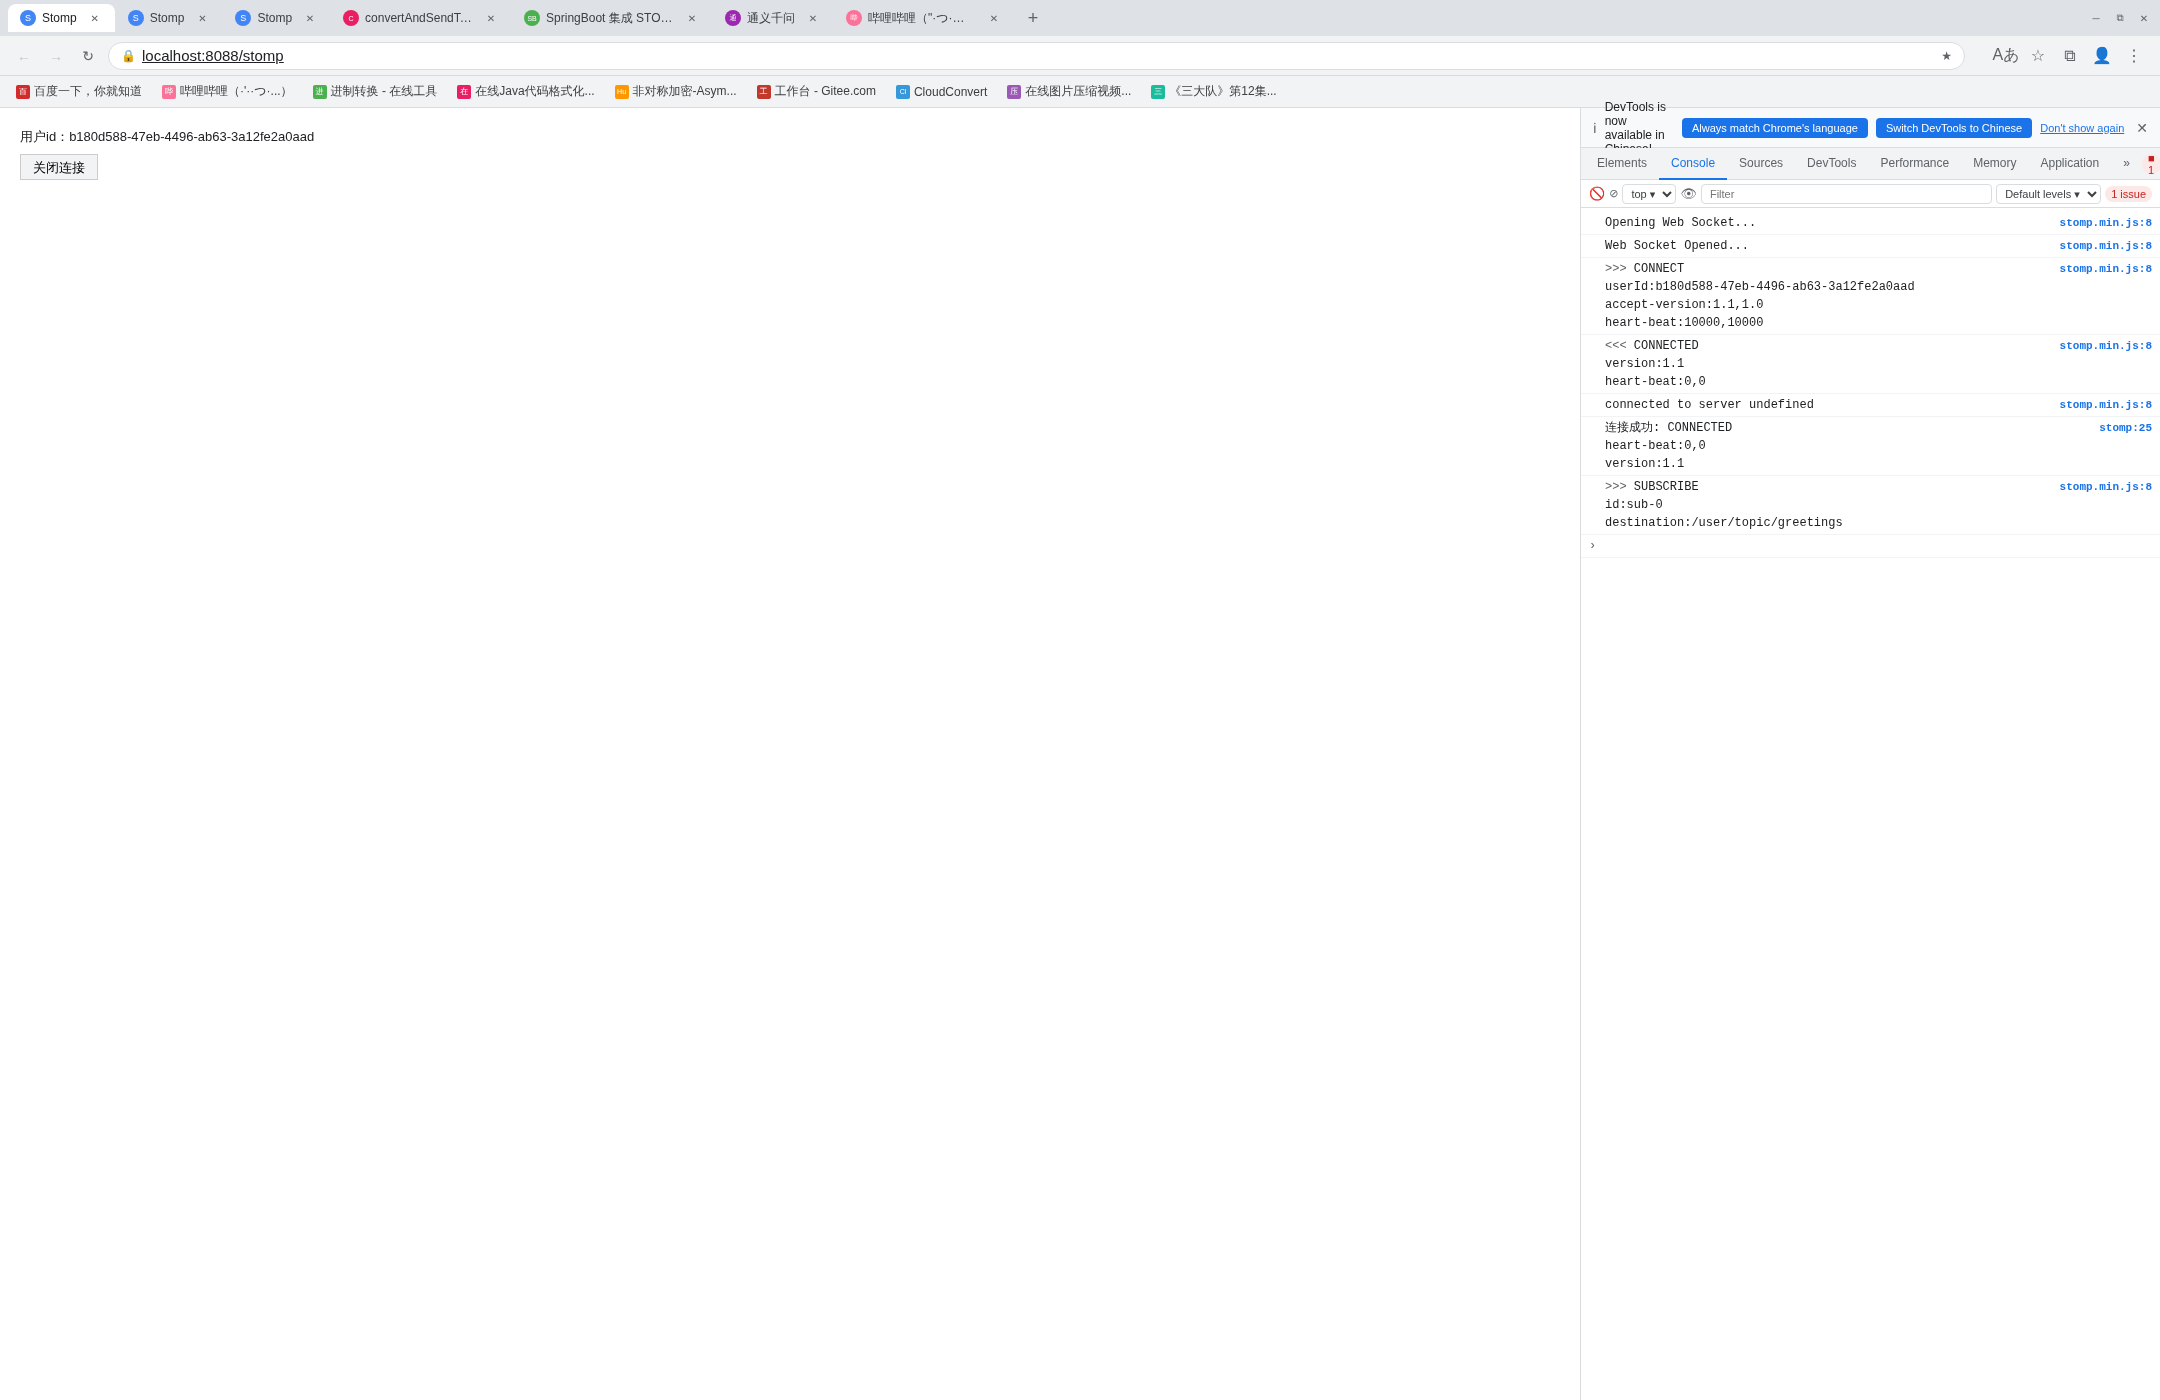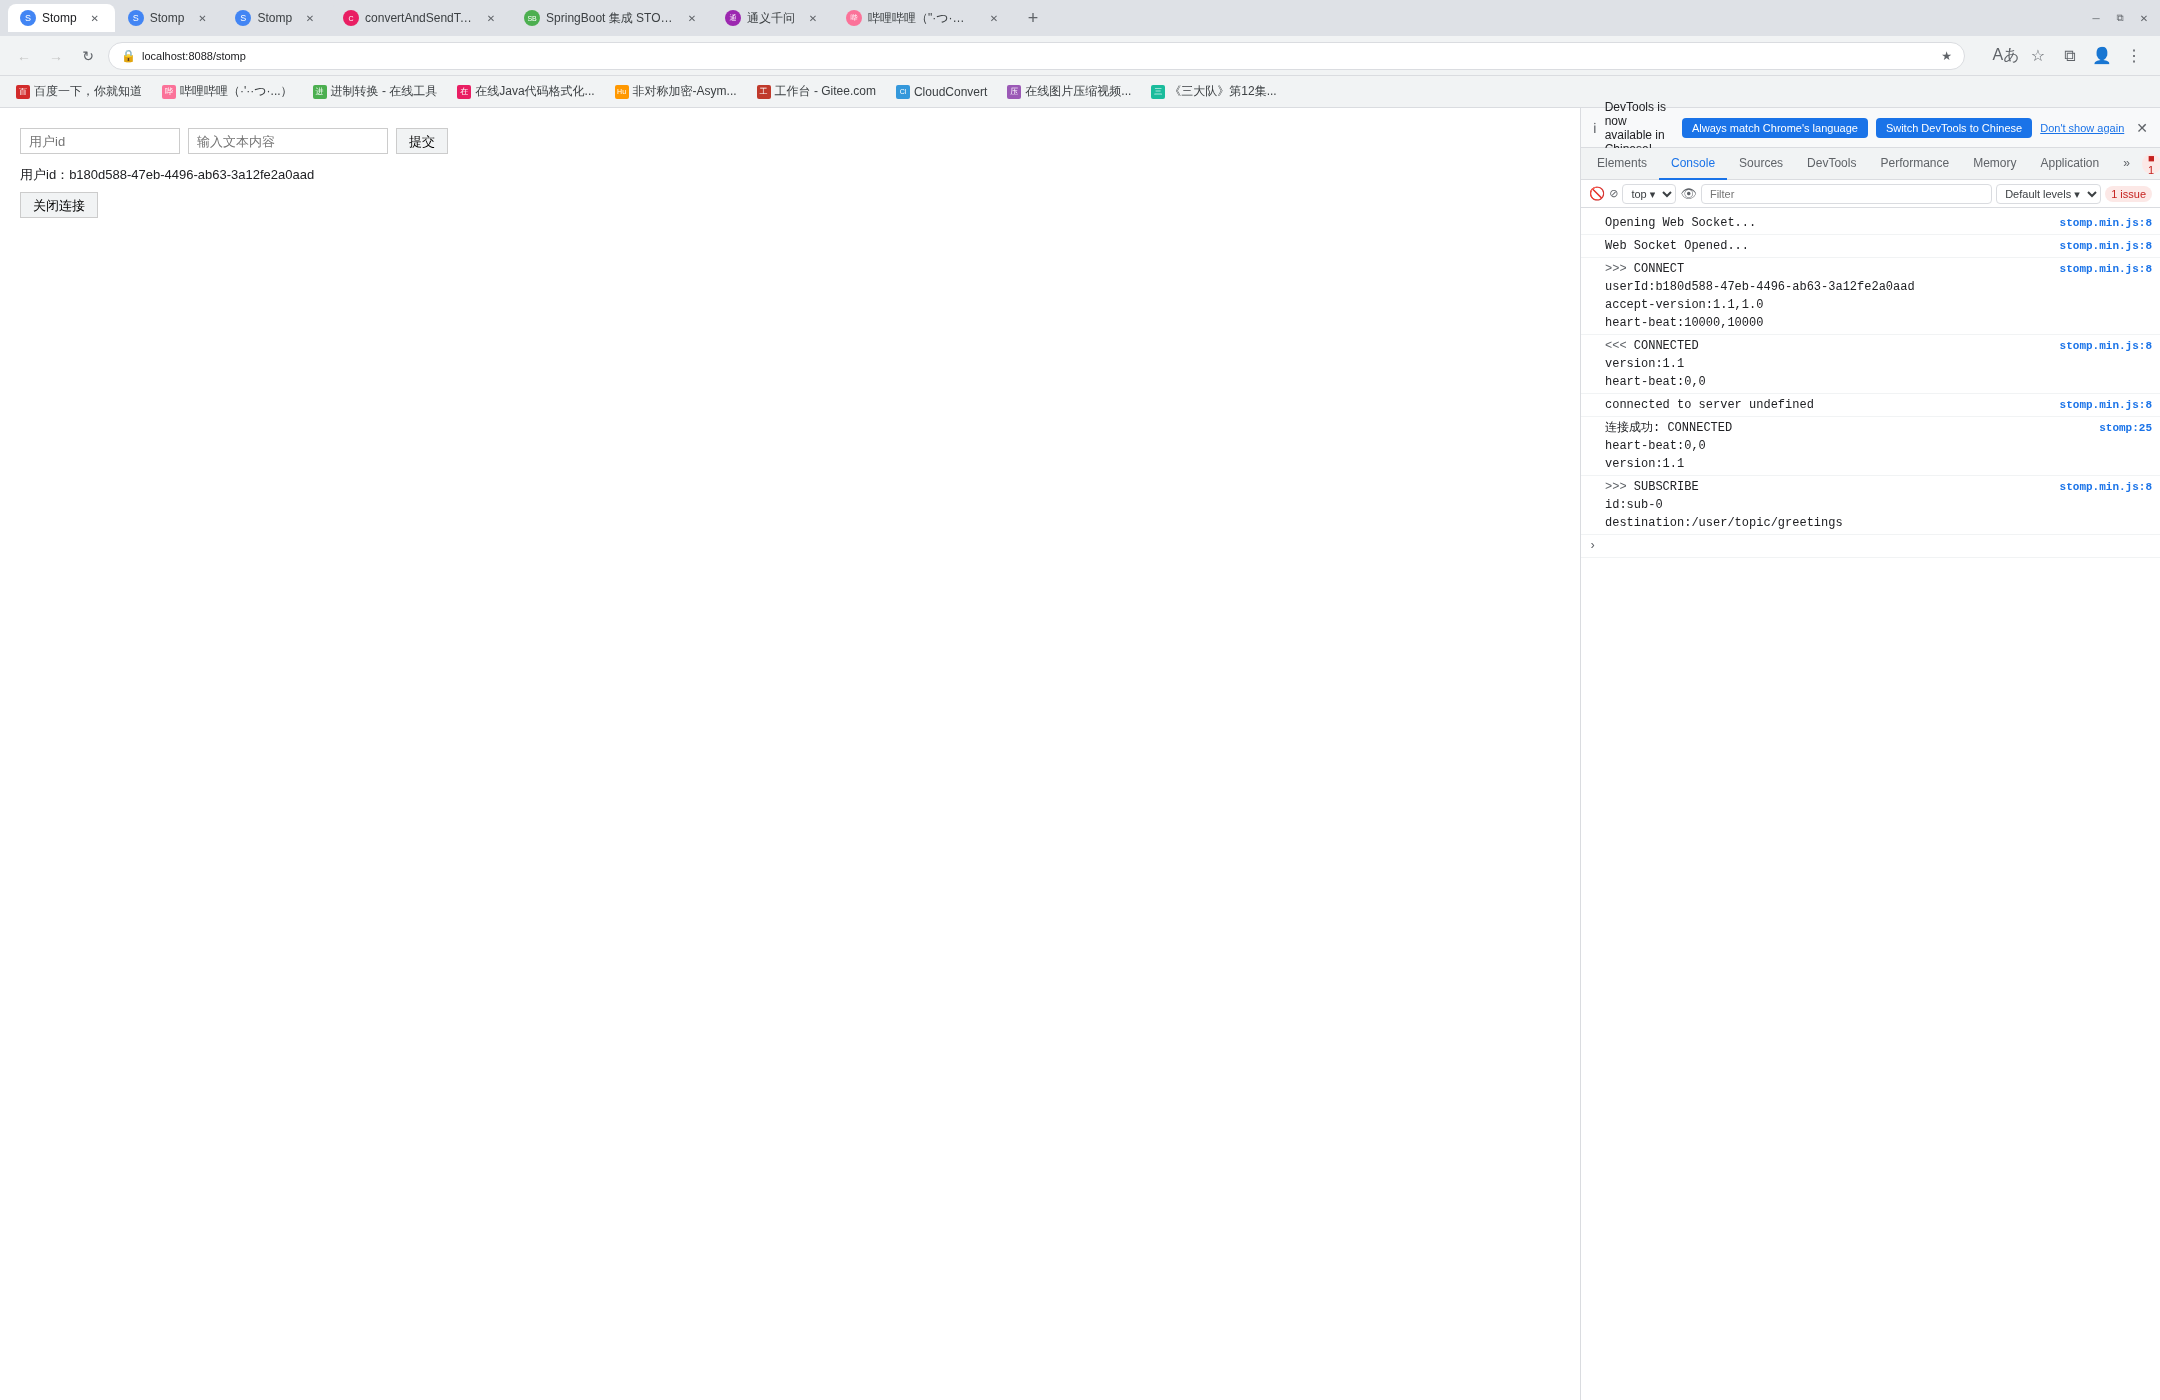--- a/index.html
+++ b/index.html
@@ -51,21 +51,21 @@
       background: #fff;
       border: 1px solid #dadce0;
       border-radius: 14px;
       padding: 0 12px;
       font-size: 13px;
       color: #202124;
       display: flex;
       align-items: center;
       gap: 6px;
     }
-    .address-text { font-size: 11px; color: #202124; }
+    .address-text { font-size: 15px; color: #202124; text-decoration: underline; }
     .address-icons { display: flex; align-items: center; gap: 4px; margin-left: auto; }
     .toolbar-icons { display: flex; align-items: center; gap: 4px; margin-left: 19px; }
     .toolbar-icon { width: 28px; height: 28px; border-radius: 50%; display: flex; align-items: center; justify-content: center; font-size: 16px; color: #5f6368; cursor: pointer; }
 
     
     .bookmarks-bar {
       display: flex;
       align-items: center;
       height: 32px;
       background: #f1f3f4;
@@ -412,25 +412,20 @@
   <div class="bookmark-item">
     <div class="bookmark-favicon" style="background:#1abc9c; font-size:8px;">三</div>
     <span>《三大队》第12集...</span>
   </div>
 </div>
 
 <div class="main-area">
 
   <div class="webpage-content">
     
-    <div class="input-row">
-      <input class="user-id-input" type="text" placeholder="用户id" style="">
-      <input class="message-input" type="text" placeholder="输入文本内容" style="">
-      <button class="submit-btn">提交</button>
-    </div>
     
     <div class="user-id-display">
       <span>用户id：</span><span>b180d588-47eb-4496-ab63-3a12fe2a0aad</span>
     </div>
     
     <button class="close-conn-btn">关闭连接</button>
   </div>
 
   <div class="devtools-panel">
 

